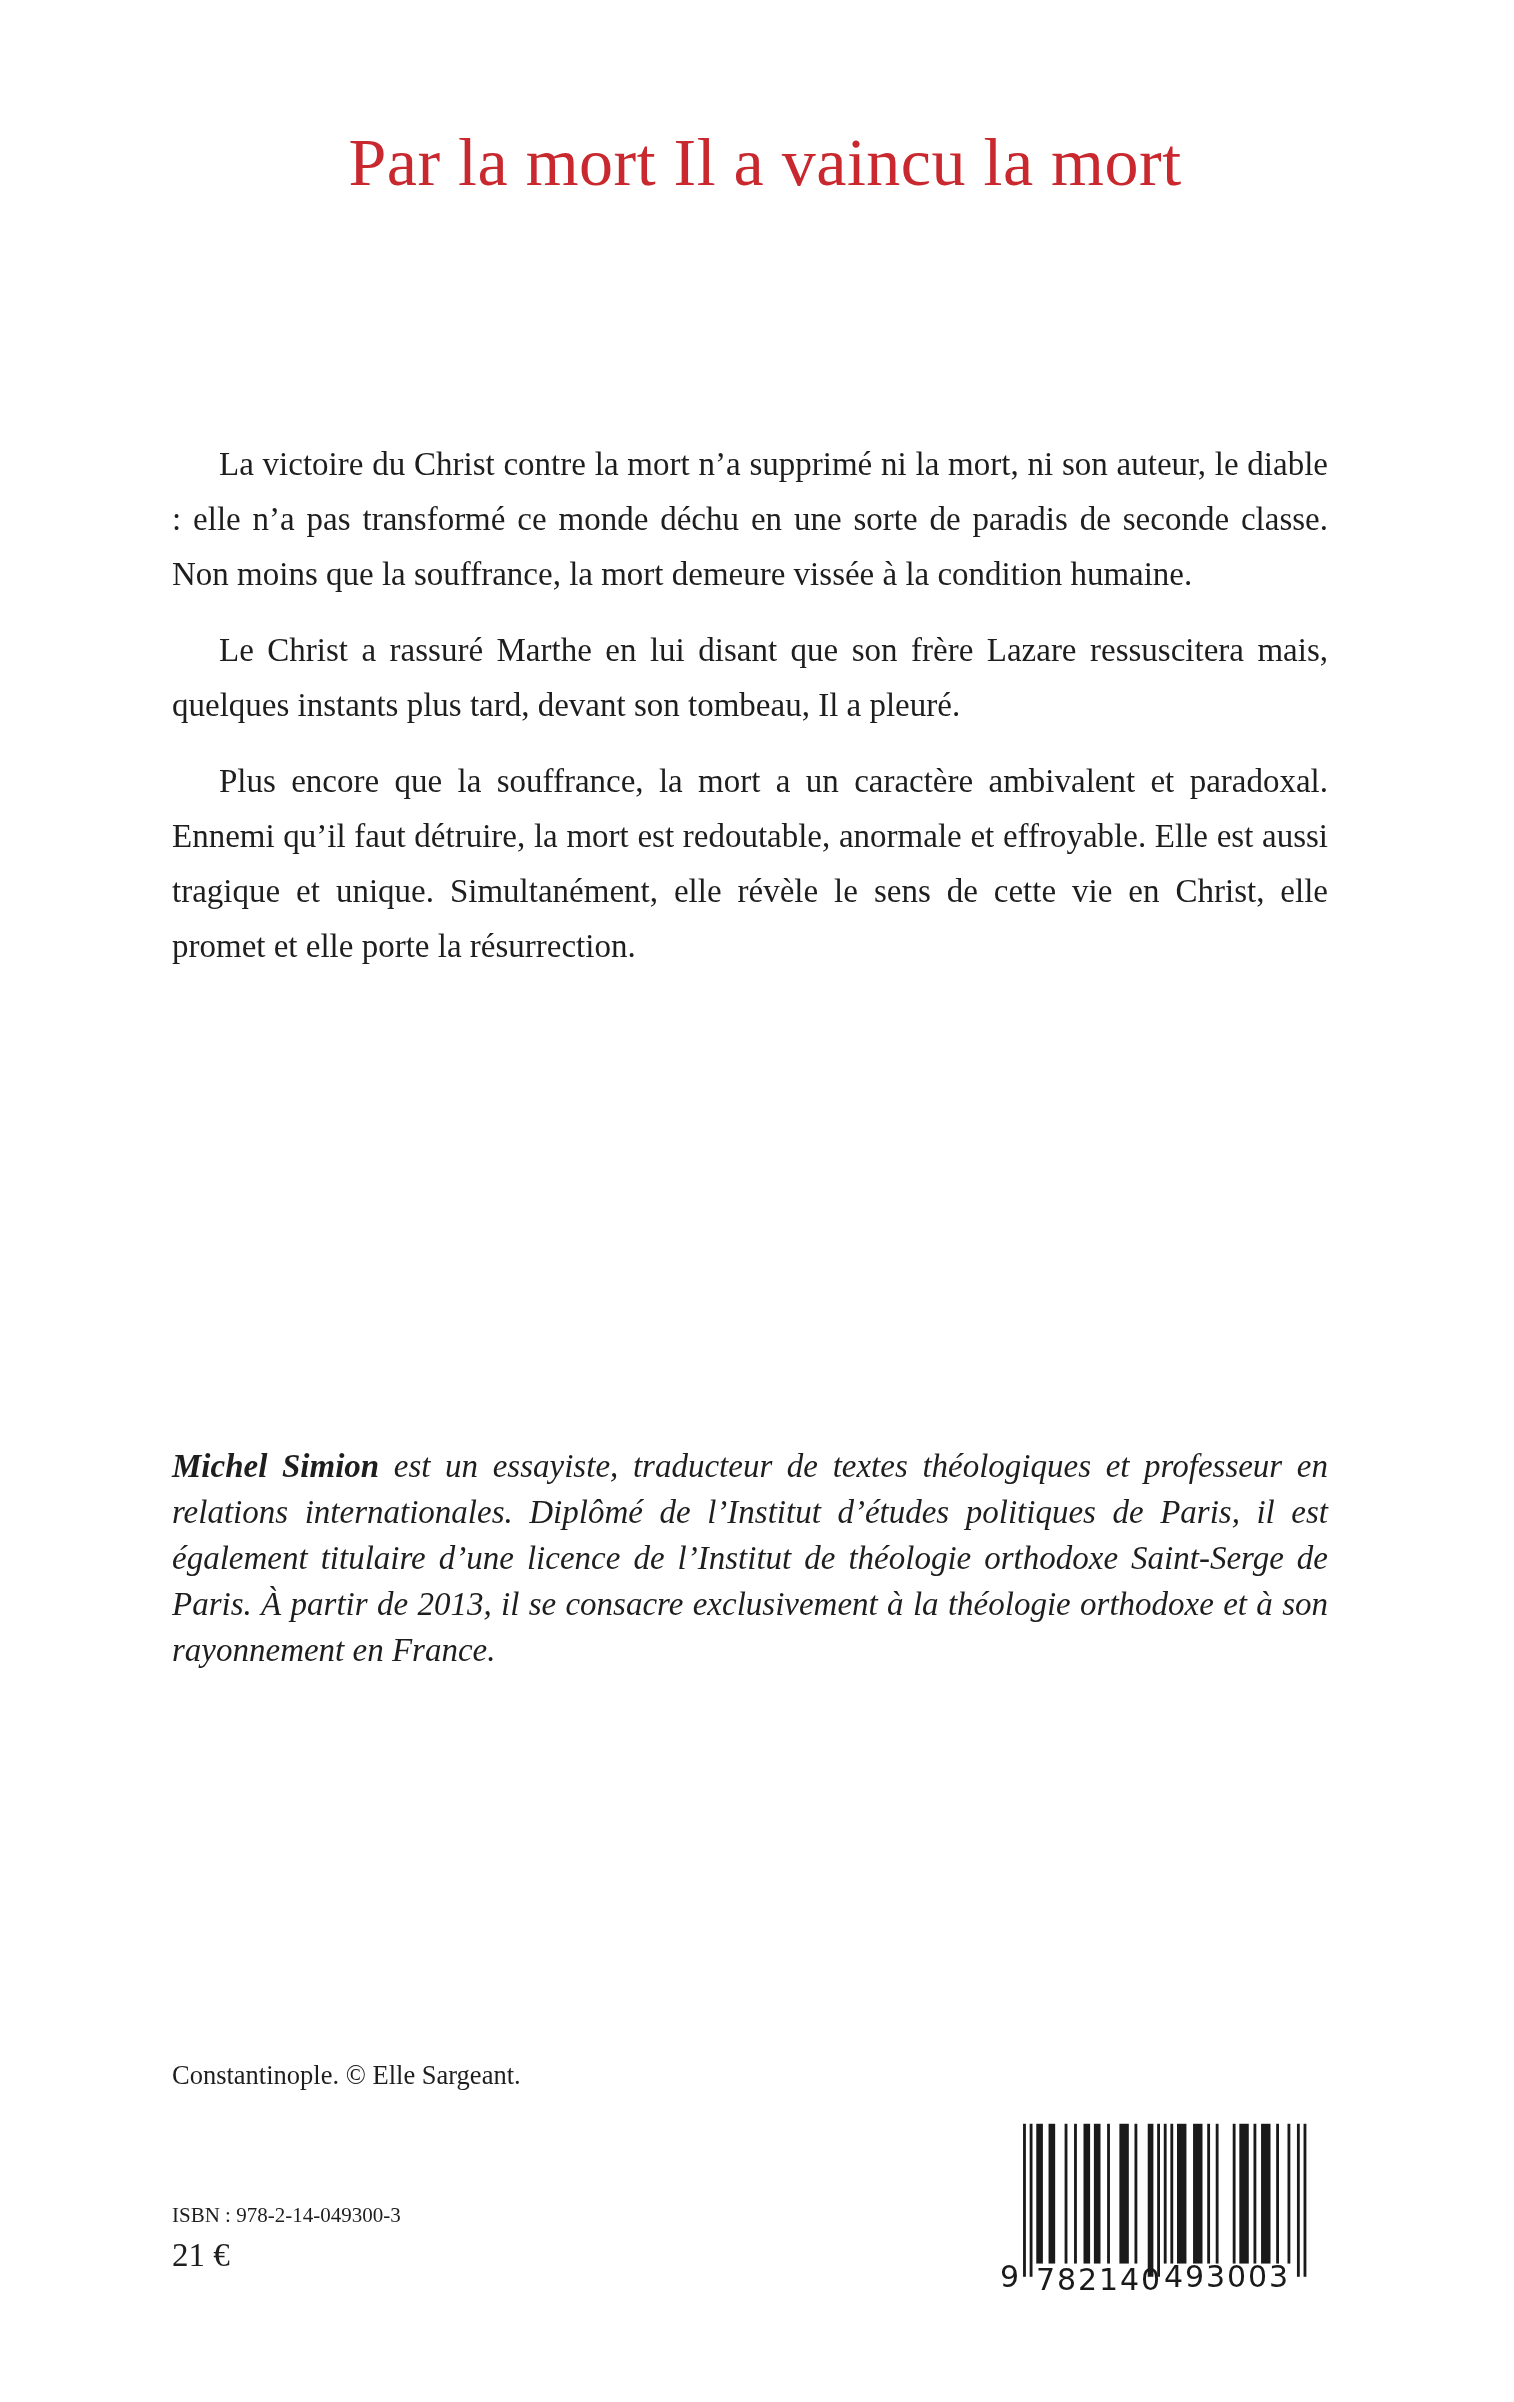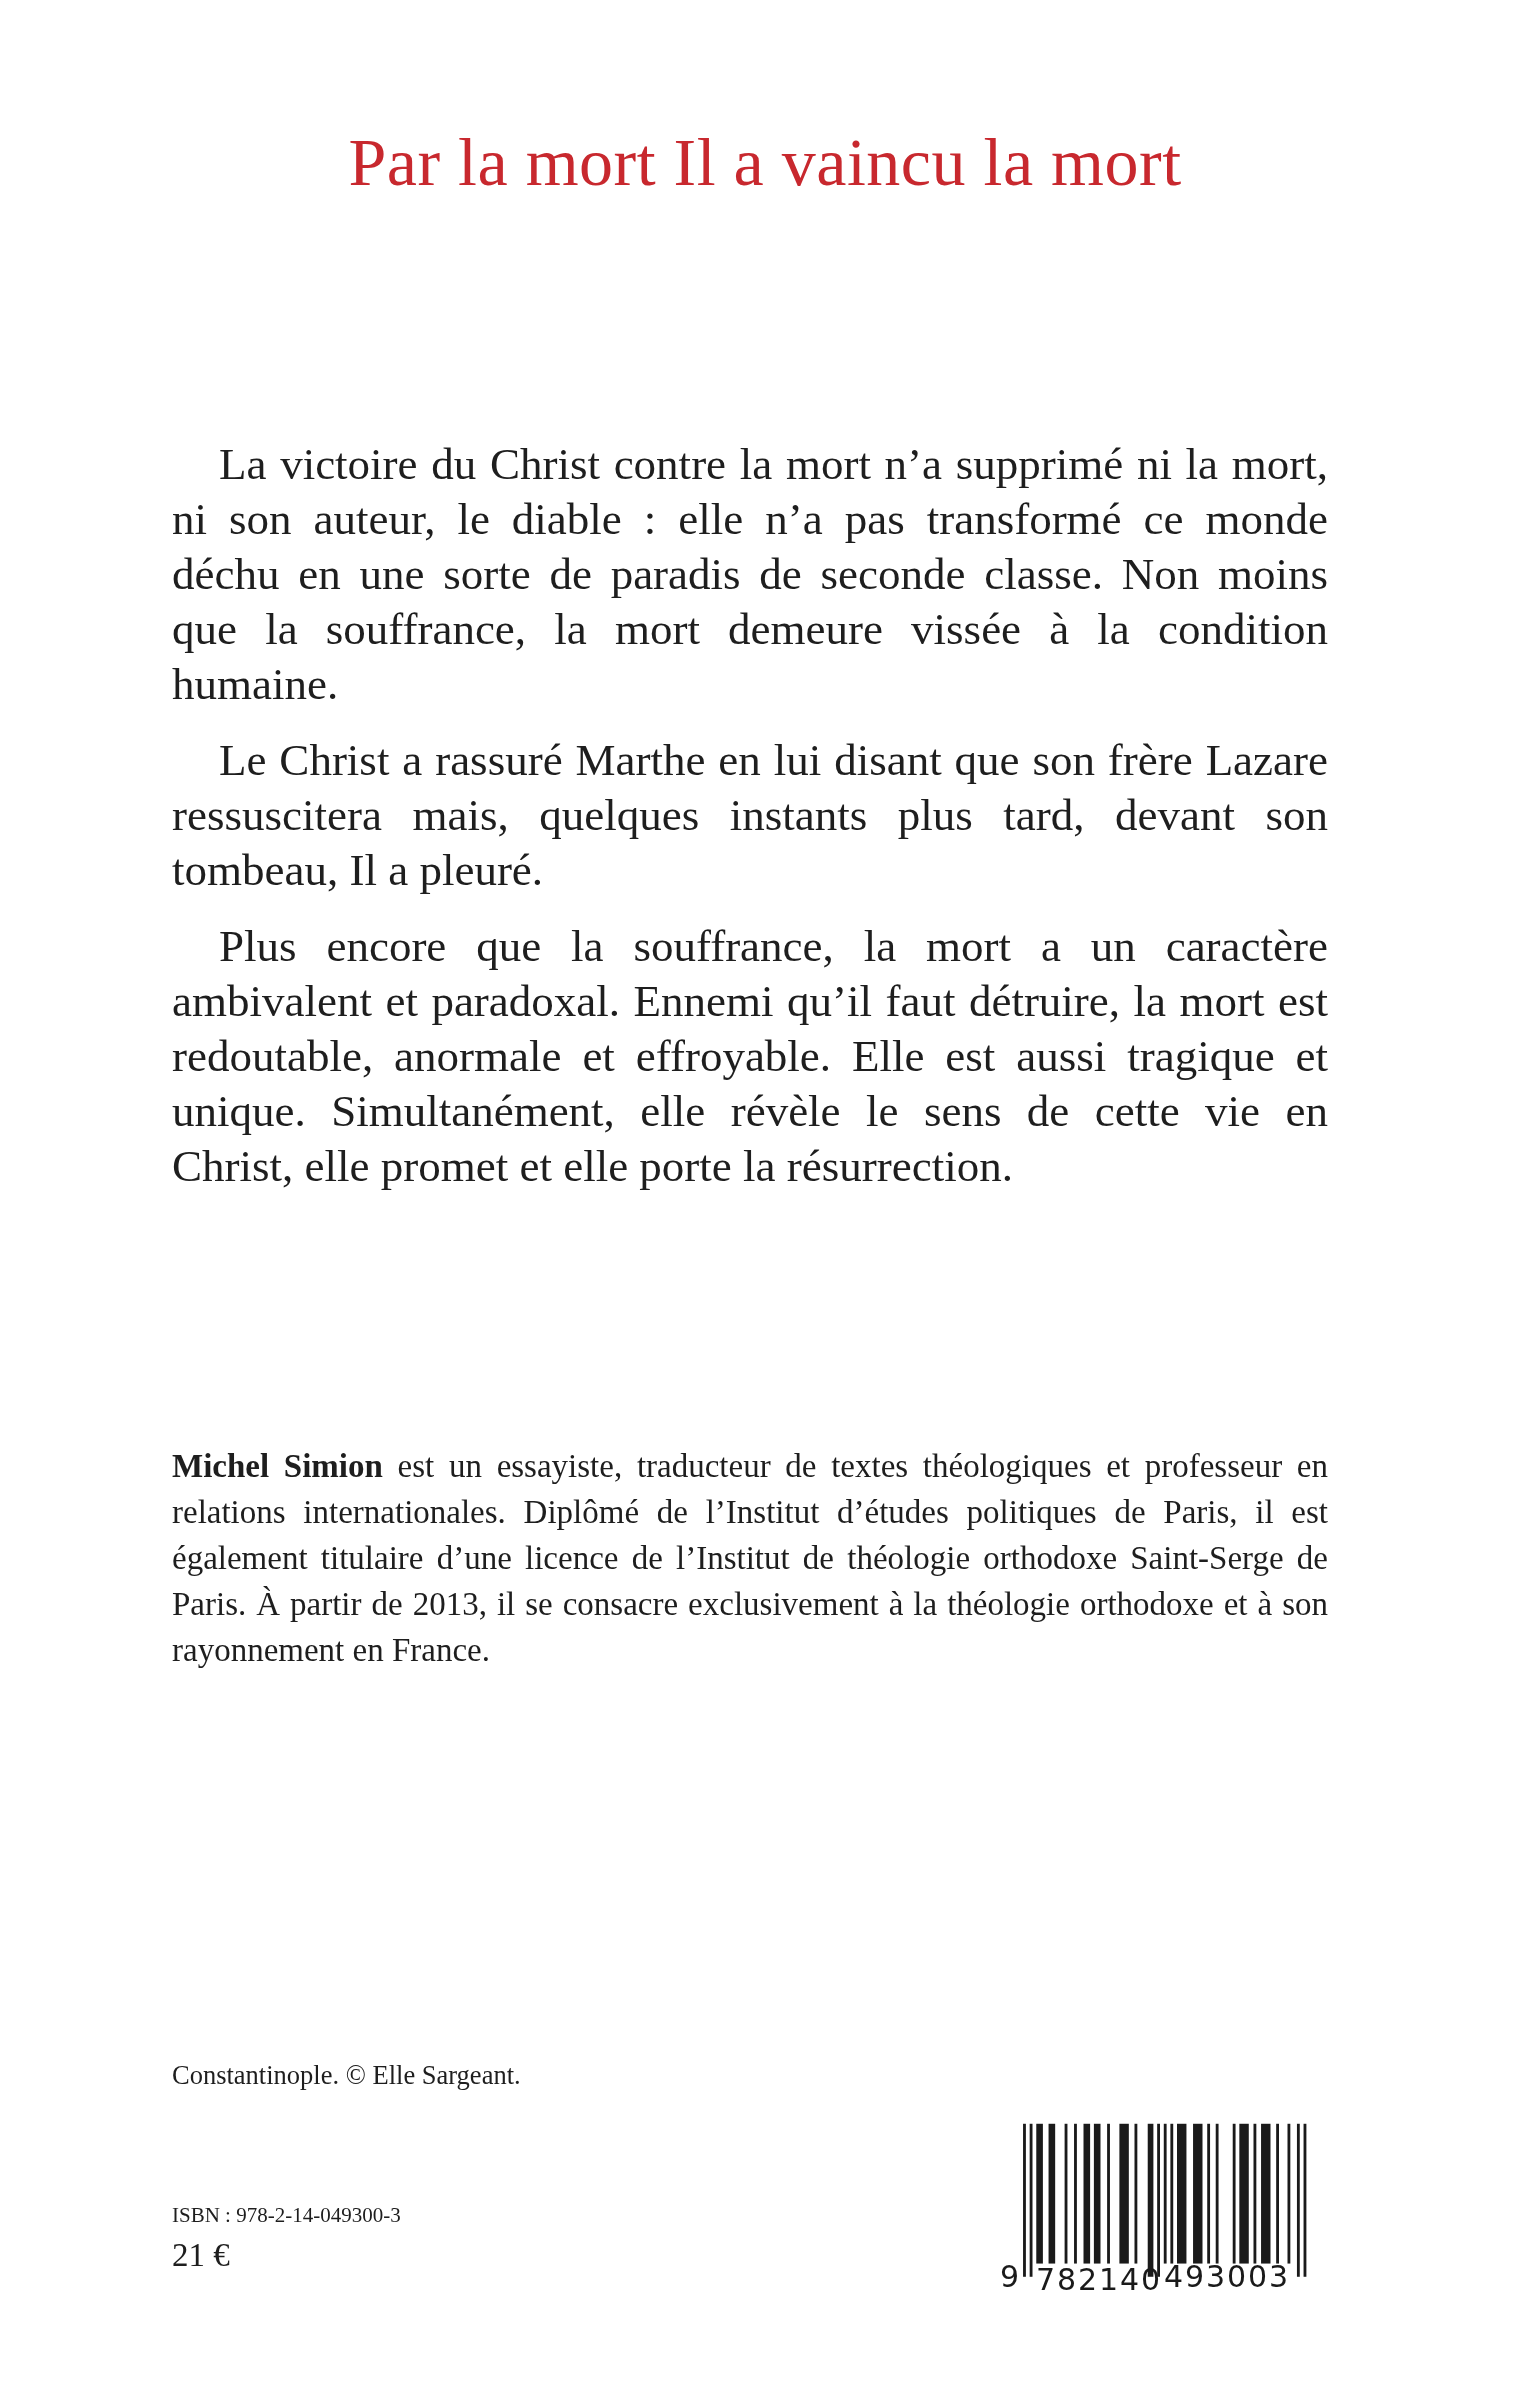--- a/index.html
+++ b/index.html
@@ -29,33 +29,34 @@
       font-weight: normal;
     }
     .blurb {
       position: absolute;
       left: 172px;
       top: 437px;
       width: 1156px;
     }
     .blurb p {
       margin: 0 0 21px 0;
-      font-size: 45px;
+      font-size: 33px;
       line-height: 55px;
       text-align: justify;
       text-indent: 47px;
     }
     .bio {
       position: absolute;
       left: 172px;
       top: 1443px;
       width: 1156px;
       margin: 0;
       font-size: 33px;
       line-height: 46px;
+      font-style: italic;
       text-align: justify;
     }
     .bio .author {
       font-weight: bold;
     }
     .credit {
       position: absolute;
       left: 172px;
       top: 2021px;
       width: 1041px;

